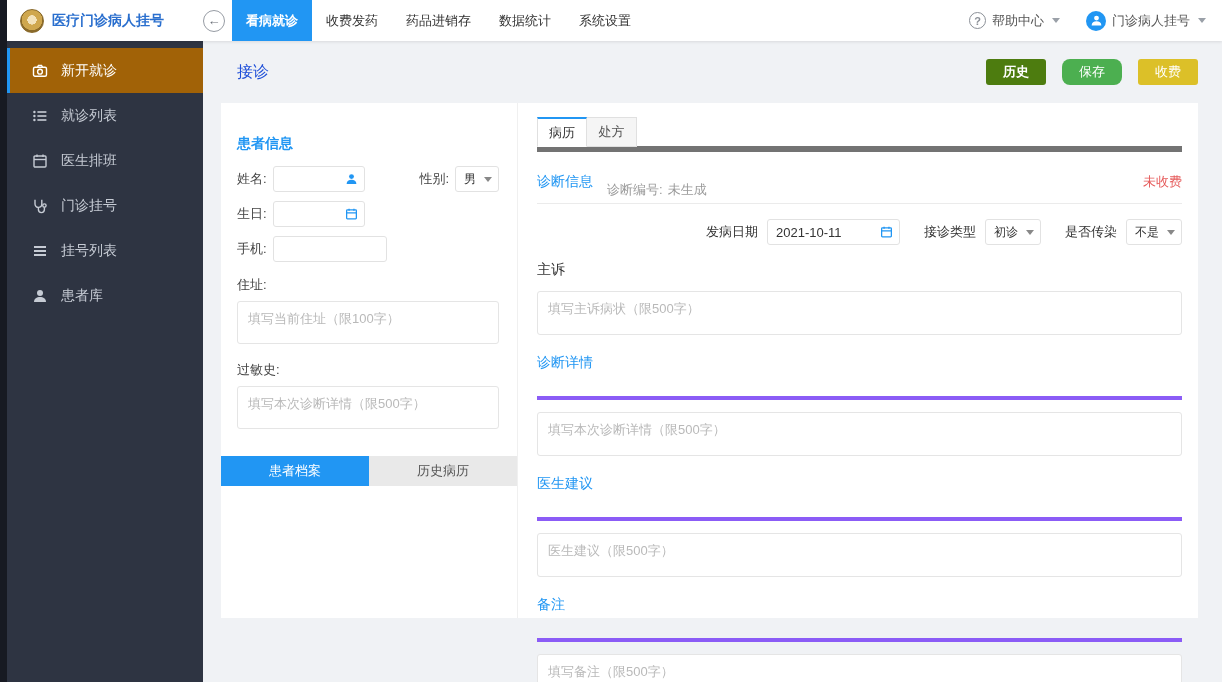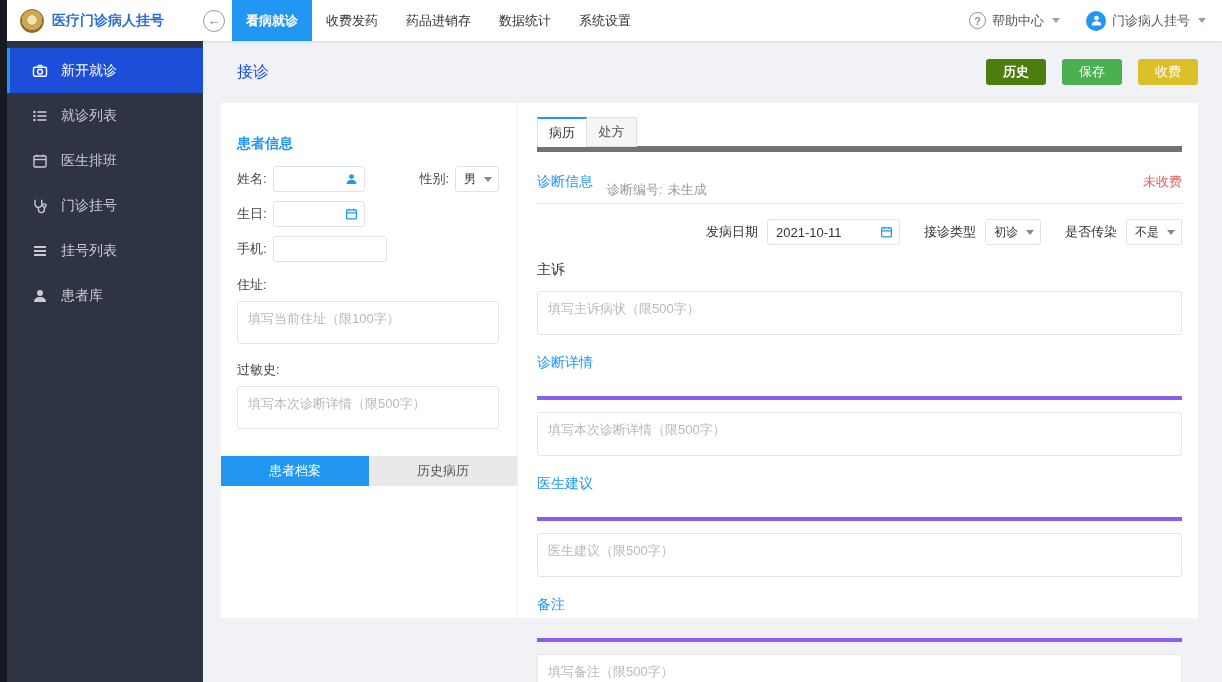--- a/index.html
+++ b/index.html
@@ -34,32 +34,32 @@
   .avatar { width:20px; height:20px; border-radius:50%; background:#2196f3; color:#fff;
     display:flex; align-items:center; justify-content:center; overflow:hidden; }
   .avatar svg { width:13px; height:13px; }
   .caret-down { width:0; height:0; border-left:4px solid transparent; border-right:4px solid transparent;
     border-top:5px solid #9aa0a8; margin-left:2px; }
 
   
   .sidebar { position:absolute; left:7px; top:41px; bottom:0; width:196px; background:#2e3442; z-index:20; padding-top:7px; }
   .side-item { height:45px; display:flex; align-items:center; padding-left:22px; gap:13px;
     color:#c6cbd4; font-size:14px; cursor:pointer; border-left:3px solid transparent; }
-  .side-item.active { background:#1d4ed8; border-left-color:#2196f3; color:#fff; }
+  .side-item.active { background:#a16207; border-left-color:#2196f3; color:#fff; }
   .side-item svg { width:16px; height:16px; flex-shrink:0; }
 
   
   .main { position:absolute; left:203px; top:41px; right:0; bottom:0; overflow:hidden; }
   .page-head { height:62px; display:flex; align-items:center; padding:0 24px 0 34px; }
   .breadcrumb { color:#1d4ed8; font-size:16px;text-align:center; }
   .actions { margin-left:auto; display:flex; gap:16px; }
   .btn { height:26px; padding:0 17px; border:none; border-radius:3px; color:#fff; font-size:13px; cursor:pointer;
     font-family:inherit; }
   .btn-history { background:#4d7c0f;font-weight:bold; }
-  .btn-save { background:#4caf50; }
+  .btn-save { background:#4caf50;border-radius:8px; }
   .btn-charge { background:#dcc028; }
 
   .card { margin:0 24px 0 18px; height:515px; background:#fff; display:flex; }
 
   
   .left-col { width:297px; border-right:1px solid #f0f0f0; display:flex; flex-direction:column; flex-shrink:0; }
   .left-body { padding:32px 18px 0 16px; }
   .section-title { color:#2196f3; font-size:14px; font-weight:bold; margin-bottom:13px; }
   .frow { display:flex; align-items:center; margin-bottom:9px; font-size:13px; color:#444; }
   .flabel { margin-right:6px; white-space:nowrap; }

